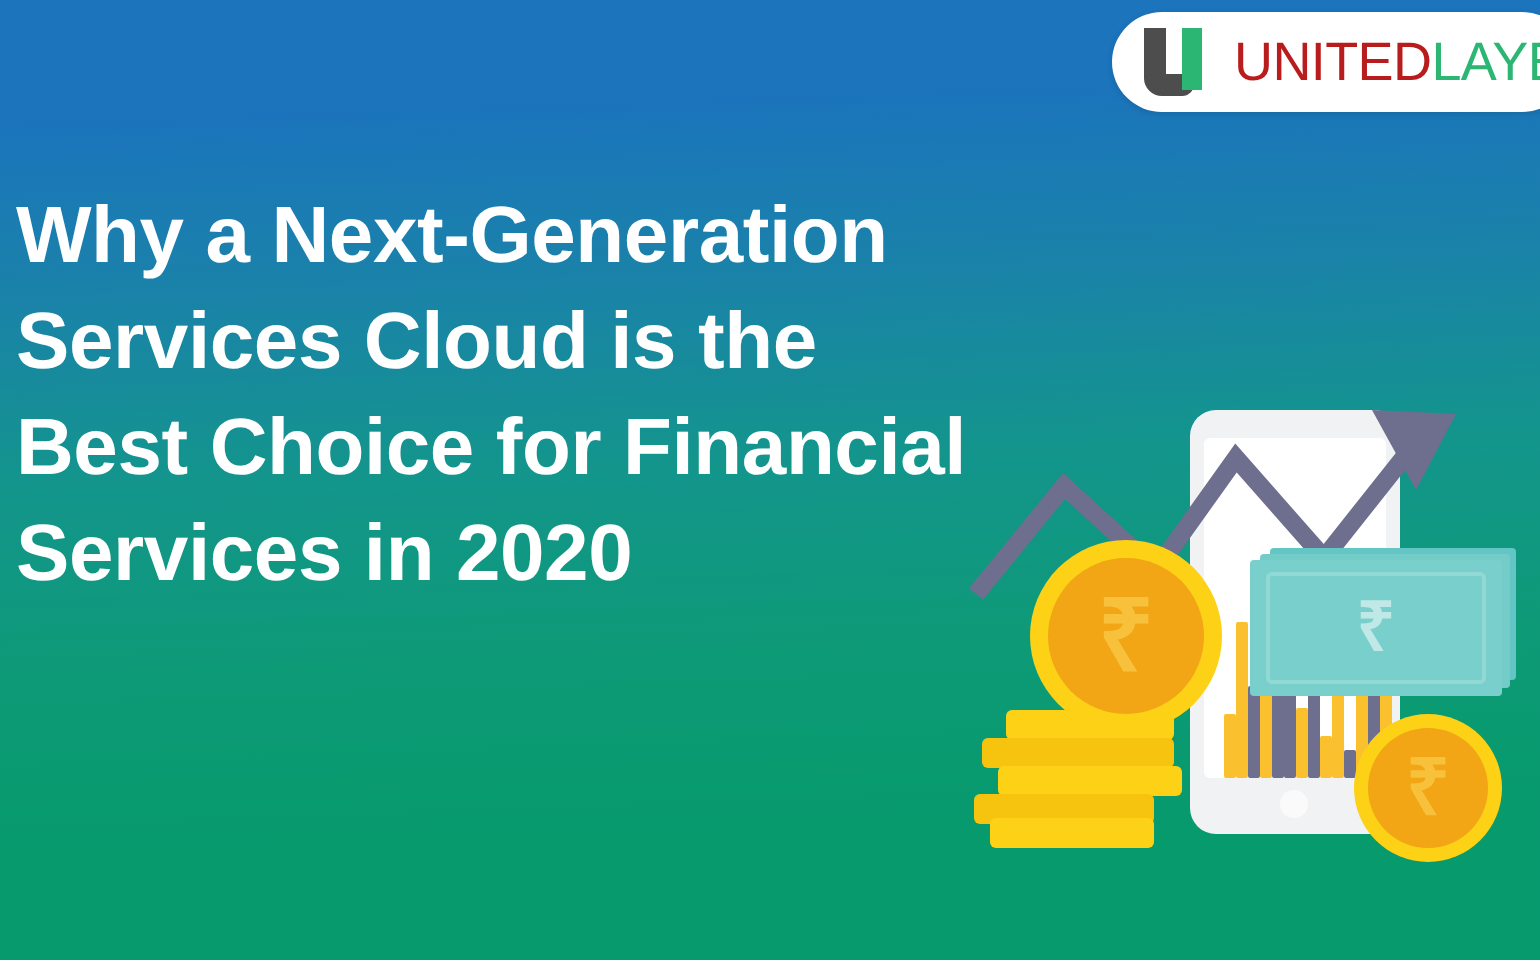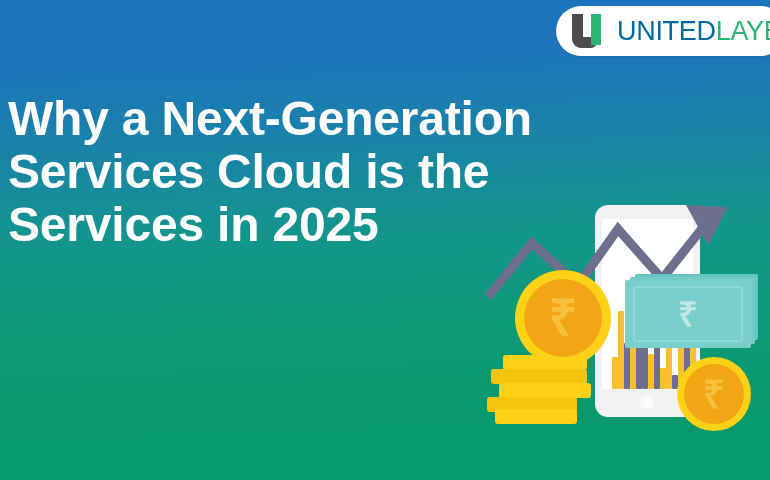--- a/index.html
+++ b/index.html
@@ -49,30 +49,30 @@
     width:10px; height:31px;
     background:#2CB673;
   }
   #logo-word {
     margin-left:11px;
     font-size:27px;
     letter-spacing:-.3px;
     white-space:nowrap;
     font-weight:400;
   }
-  #logo-word .w1 { color:#0369a1; }
+  #logo-word .w1 { color:#b91c1c; }
   #logo-word .w2 { color:#2CB673; }
 
   
   #headline {
     position:absolute;
     left:8px; top:92px;
     width:500px;
     color:#ffffff;
-    font-size:48px;
+    font-size:40px;
     font-weight:bold;
     line-height:53px;
     letter-spacing:-.2px;
   }
   #headline .ln { display:block; white-space:nowrap; }
 
   
   #art { position:absolute; left:480px; top:185px; width:290px; height:260px; }
 
   
@@ -176,21 +176,22 @@
       <div class="u-bar"></div>
     </div>
     <div id="logo-word">
       <span class="w1">UNITED</span><span class="w2">LAYER</span>
     </div>
   </div>
 
   <h1 id="headline">
     <span class="ln">Why a Next-Generation</span>
     <span class="ln">Services Cloud is the</span>
-    <span class="ln">Services in 2025</span>
+    <span class="ln">Best Choice for Financial</span>
+    <span class="ln">Services in 2020</span>
   </h1>
 
   <div id="art">
 
     <div class="phone">
       <div class="phone-screen">
         <div class="bars" id="bars">
             <div class="bar" style="left: 0.5px; height: 31.9355px; background: rgb(251, 192, 45);"></div>
             <div class="bar" style="left: 6.5px; height: 78.0645px; background: rgb(251, 192, 45);"></div>
             <div class="bar" style="left: 12.5px; height: 46.129px; background: rgb(110, 110, 143);"></div>

